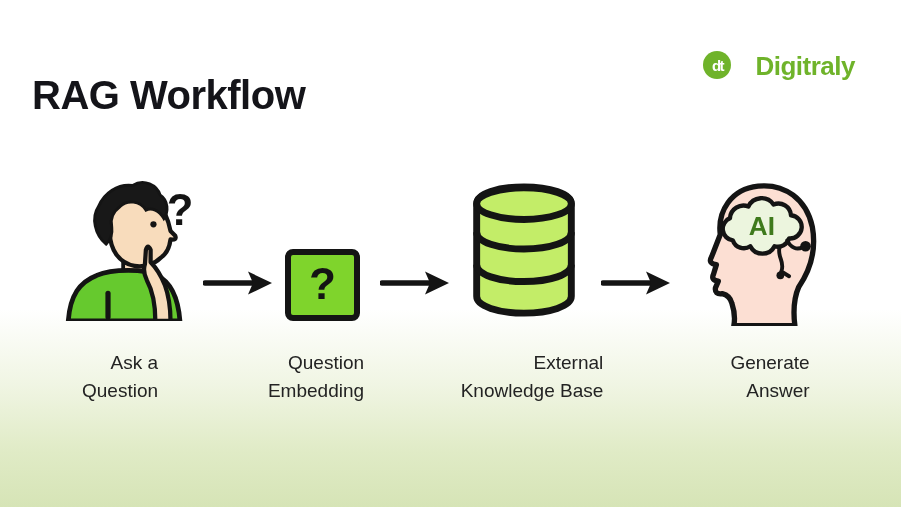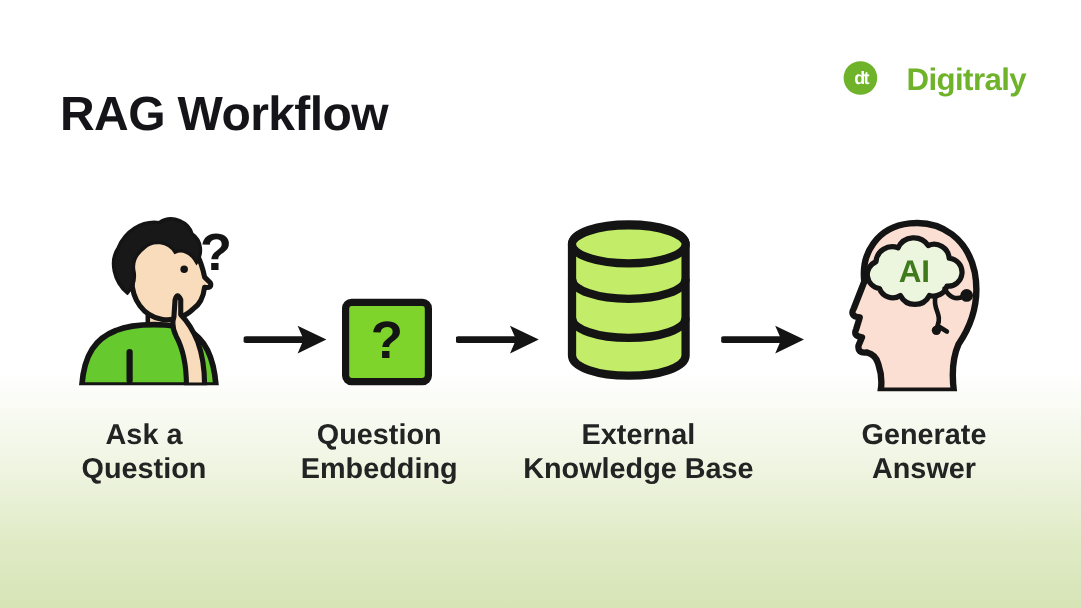--- a/index.html
+++ b/index.html
@@ -4,21 +4,21 @@
 <style>
   html,body{margin:0;padding:0;background:#ffffff;}
   .slide{
     position:relative;
     width:901px;height:507px;
     overflow:hidden;
     background:linear-gradient(180deg,#ffffff 0%,#ffffff 61%,#f0f5e3 76%,#e0ebc6 89%,#d6e4b6 100%);
     font-family:"Liberation Sans",sans-serif;
   }
   .title{
-    position:absolute;left:50px;top:46px;
+    position:absolute;left:32px;top:46px;
     font-size:40px;line-height:44px;font-weight:800;
     letter-spacing:-0.5px;color:#141419;
   }
   .logo{
     position:absolute;top:51px;right:46px;
     display:flex;gap:24px;
   }
   .logo-mark{
     width:28px;height:28px;border-radius:50%;
     background:#6fb32a;color:#ffffff;
@@ -30,21 +30,21 @@
   .qbox{
     position:absolute;left:285px;top:249px;
     box-sizing:border-box;width:75px;height:72px;
     background:#7fd42c;border:6px solid #141414;border-radius:8px;
     display:flex;align-items:center;justify-content:center;
   }
   .qbox-glyph{font-size:44px;font-weight:800;color:#141414;line-height:1;transform:translateY(-1px);}
   .arrow{position:absolute;top:268px;}
   .step-label{
     position:absolute;top:349px;transform:translateX(-50%);
-    text-align:center;font-size:24px;line-height:28px;font-weight:700;
+    text-align:right;font-size:19px;line-height:28px;font-weight:400;
     color:#232323;white-space:pre-line;
   }
   .lbl-1{left:120px;}.lbl-2{left:316px;}.lbl-3{left:532px;}.lbl-4{left:770px;}
 </style>
 </head>
 <body>
 
 <div class="slide">
 
   <h1 class="title">RAG Workflow</h1>

